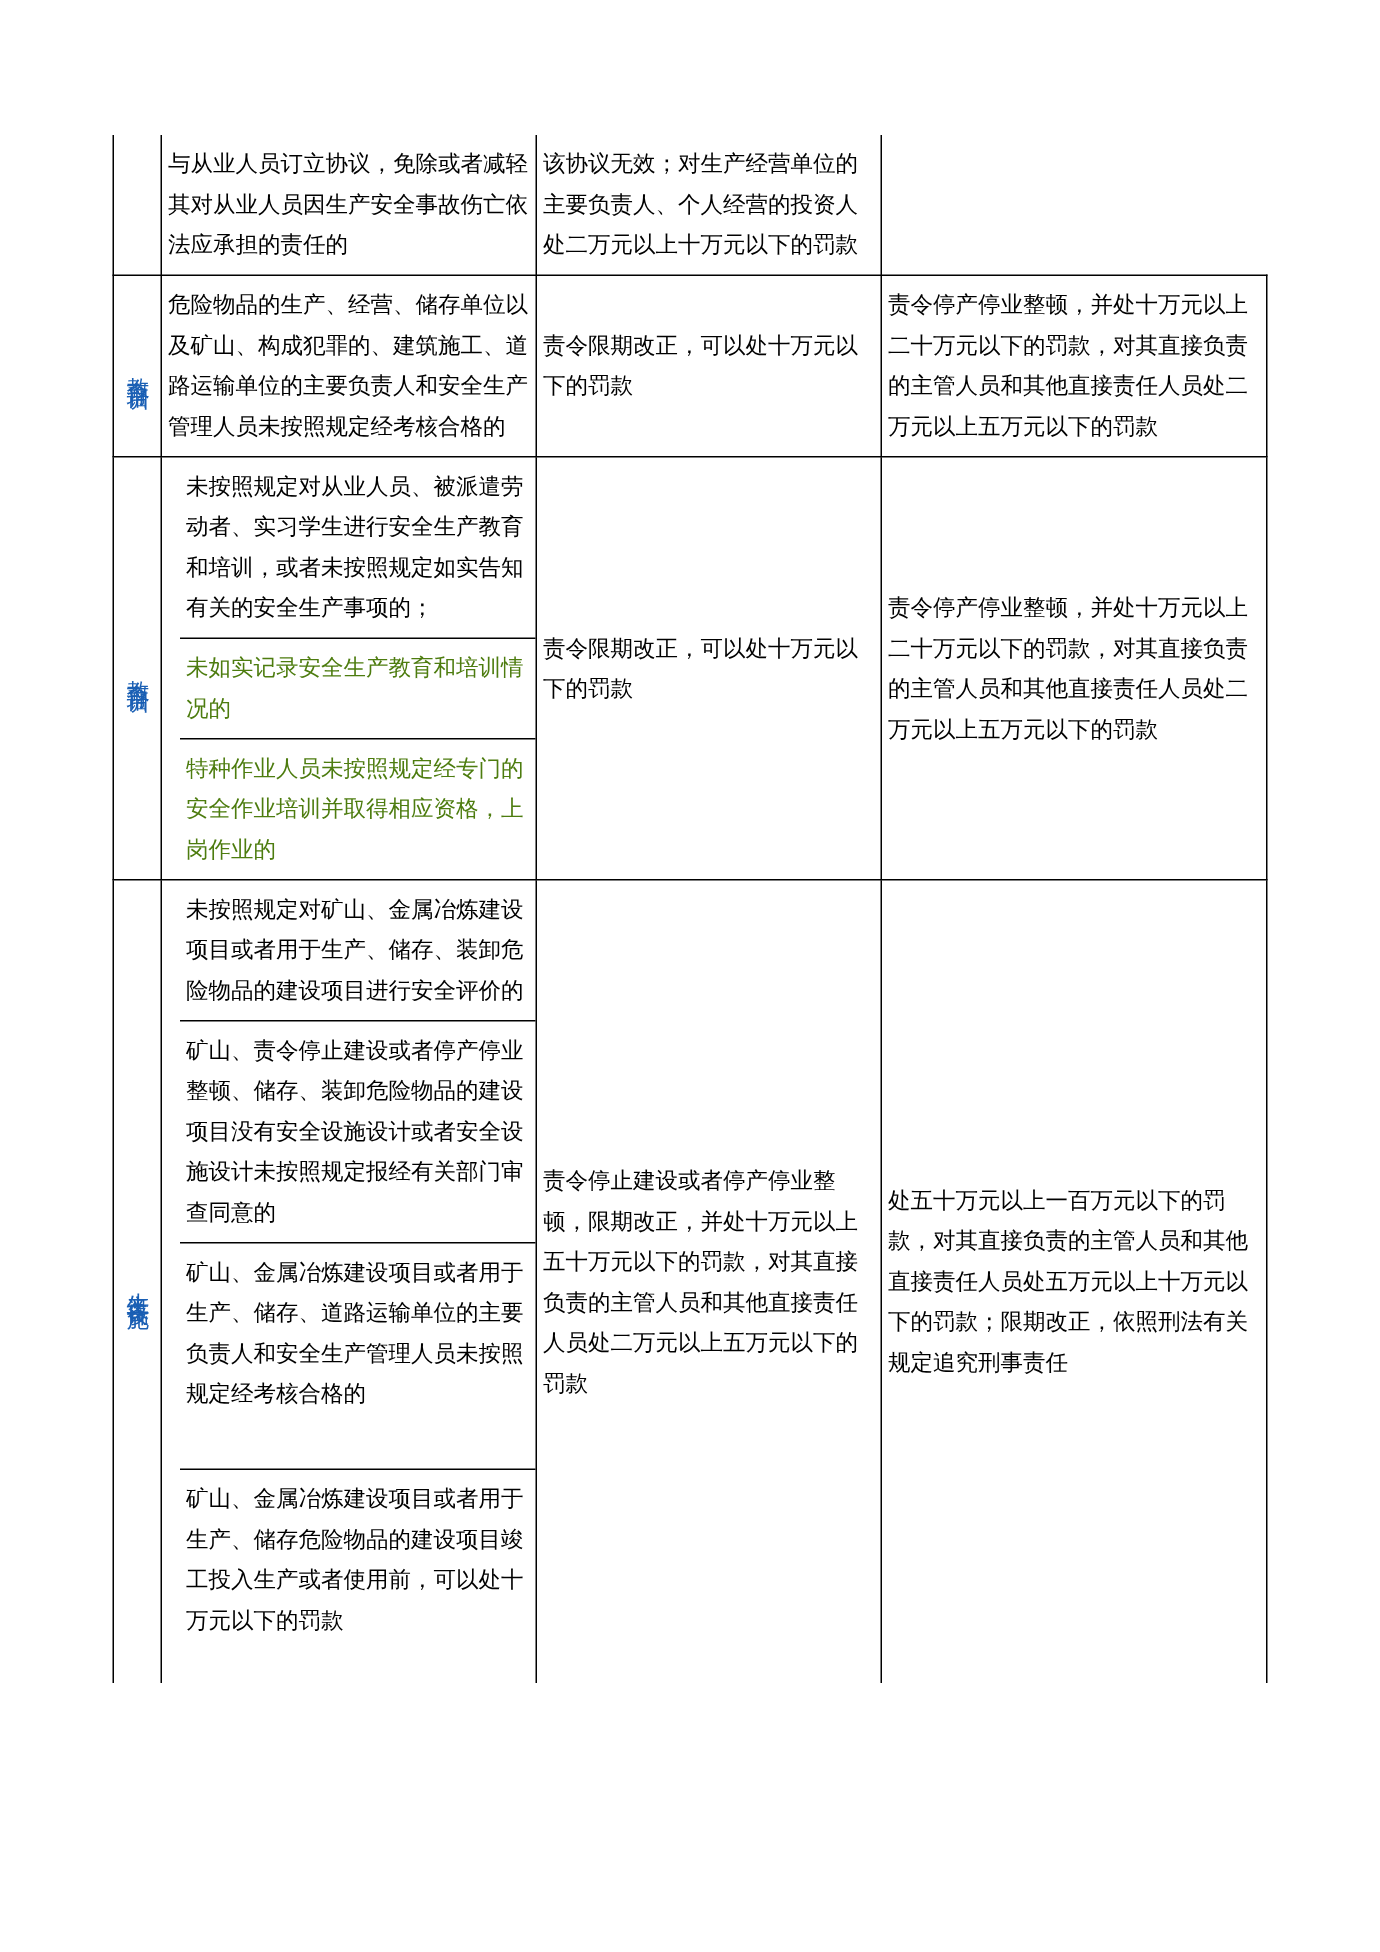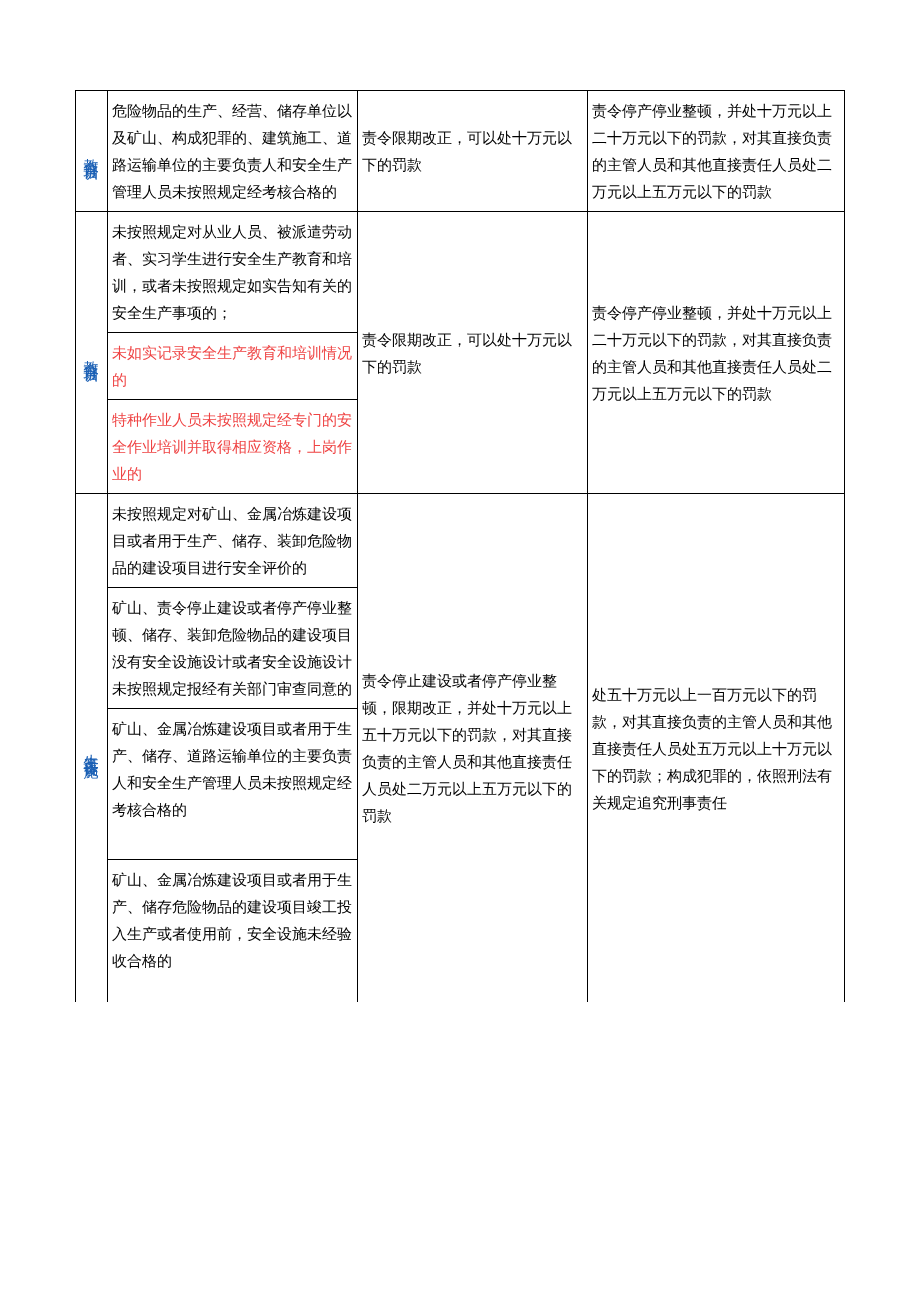--- a/index.html
+++ b/index.html
@@ -45,36 +45,46 @@
       padding: 8px 2px;
     }
     .col-desc {
       width: 250px;
     }
     .col-mid {
       width: 230px;
     }
     .inner-cell {
       padding: 6px 4px;
+      margin-left: 12px;
     }
     .inner-cell + .inner-cell {
       border-top: 1px solid #000;
     }
     .blue-text {
-      color: #ef4444;
+      color: #4d7c0f;
     }
     .cell-nopad {
       padding: 0;
     }
   </style>
 </head>
 <body>
 
 <div class="table">
 
+  <div class="row">
+    <div class="cell vert-label no-top"></div>
+    <div class="cell col-desc no-top">
+      <span>与从业人员订立协议，免除或者减轻其对从业人员因生产安全事故伤亡依法应承担的责任的</span>
+    </div>
+    <div class="cell no-top" colspan="2" style="display:table-cell;">
+      <span>该协议无效；对生产经营单位的主要负责人、个人经营的投资人处二万元以上十万元以下的罚款</span>
+    </div>
+  </div>
 
   <div class="row">
     <div class="cell vert-label">
       <span>教育培训</span>
     </div>
     <div class="cell col-desc">
       <span>危险物品的生产、经营、储存单位以及矿山、构成犯罪的、建筑施工、道路运输单位的主要负责人和安全生产管理人员未按照规定经考核合格的</span>
     </div>
     <div class="cell col-mid">
       <span>责令限期改正，可以处十万元以下的罚款</span>
@@ -115,24 +125,24 @@
       <div class="inner-cell">
         <span>未按照规定对矿山、金属冶炼建设项目或者用于生产、储存、装卸危险物品的建设项目进行安全评价的</span>
       </div>
       <div class="inner-cell">
         <span>矿山、责令停止建设或者停产停业整顿、储存、装卸危险物品的建设项目没有安全设施设计或者安全设施设计未按照规定报经有关部门审查同意的</span>
       </div>
       <div class="inner-cell" style="padding-bottom: 36px;">
         <span>矿山、金属冶炼建设项目或者用于生产、储存、道路运输单位的主要负责人和安全生产管理人员未按照规定经考核合格的</span>
       </div>
       <div class="inner-cell" style="padding-bottom: 28px;">
-        <span>矿山、金属冶炼建设项目或者用于生产、储存危险物品的建设项目竣工投入生产或者使用前，安全设施未经验收合格的</span>
+        <span>矿山、金属冶炼建设项目或者用于生产、储存危险物品的建设项目竣工投入生产或者使用前，可以处十万元以下的罚款</span>
       </div>
     </div>
     <div class="cell col-mid no-bottom">
       <span>责令停止建设或者停产停业整顿，限期改正，并处十万元以上五十万元以下的罚款，对其直接负责的主管人员和其他直接责任人员处二万元以上五万元以下的罚款</span>
     </div>
     <div class="cell no-bottom">
-      <span>处五十万元以上一百万元以下的罚款，对其直接负责的主管人员和其他直接责任人员处五万元以上十万元以下的罚款；构成犯罪的，依照刑法有关规定追究刑事责任</span>
+      <span>处五十万元以上一百万元以下的罚款，对其直接负责的主管人员和其他直接责任人员处五万元以上十万元以下的罚款；限期改正，依照刑法有关规定追究刑事责任</span>
     </div>
   </div>
 
 </div>
 
 </body></html>

